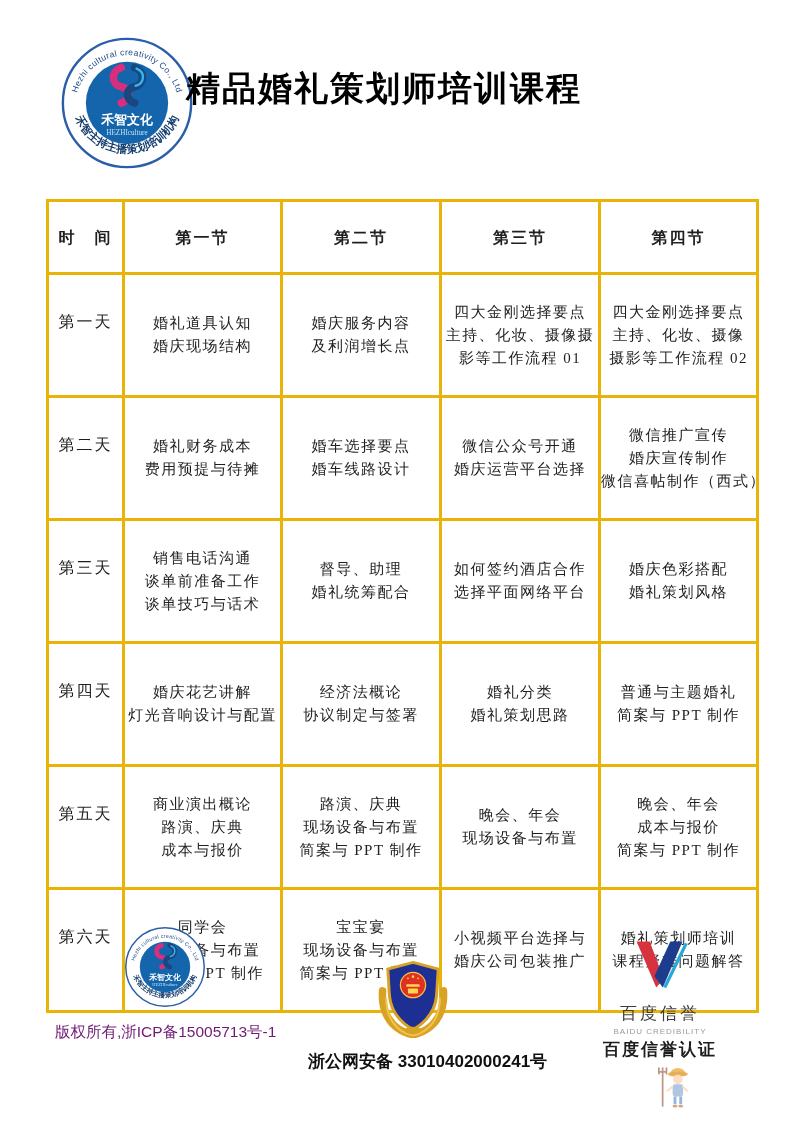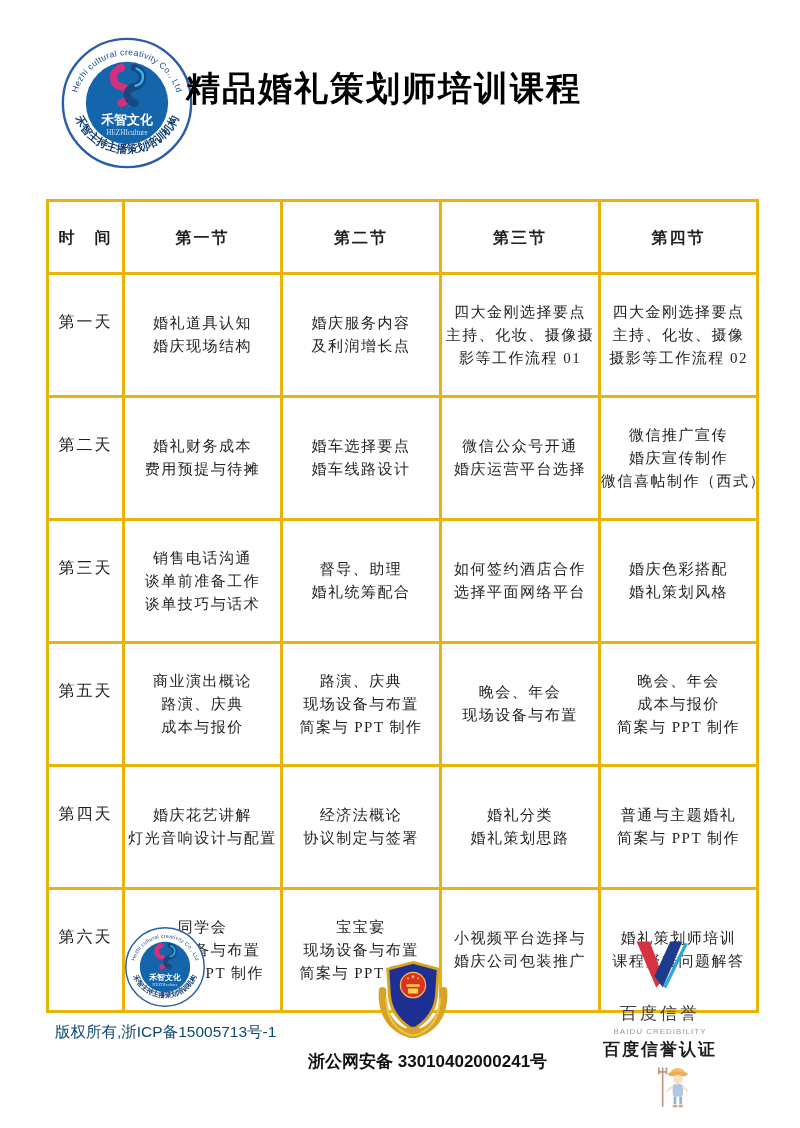--- a/index.html
+++ b/index.html
@@ -35,21 +35,21 @@
   table.schedule th{font-size:16px;font-weight:bold;letter-spacing:2px;}
   table.schedule td.col-day{font-size:16px;letter-spacing:2px;}
   .day-shift{position:relative;top:-14px;}
 
   
   .footer-left{left:55px;top:926px;width:220px;text-align:center;}
   .footer-center{left:308px;top:954px;width:210px;text-align:center;}
   .footer-right{left:570px;top:934px;width:180px;text-align:center;}
   .copyright-text{
     margin-top:10px;font-family:"Liberation Sans","DejaVu Sans",sans-serif;
-    font-size:15.5px;color:#0c4a6e;letter-spacing:0;white-space:nowrap;
+    font-size:15.5px;color:#701a75;letter-spacing:0;white-space:nowrap;
   }
   .police-text{
     margin-top:8px;font-family:"Liberation Sans","DejaVu Sans",sans-serif;
     font-size:17px;font-weight:bold;color:#101010;white-space:nowrap;
   }
   .baidu-cn{margin-top:4px;font-family:"Liberation Sans",sans-serif;
     font-size:17px;color:#3d3d3d;letter-spacing:3px;}
   .baidu-en{margin-top:2px;font-family:"Liberation Sans",sans-serif;
     font-size:8px;color:#9a9a9a;letter-spacing:1px;}
   .baidu-cert{margin-top:2px;font-family:"Liberation Sans",sans-serif;
@@ -128,32 +128,32 @@
           <td>微信推广宣传<br>婚庆宣传制作<br>微信喜帖制作（西式）</td>
         </tr>
         <tr>
           <td class="col-day"><span class="day-shift">第三天</span></td>
           <td>销售电话沟通<br>谈单前准备工作<br>谈单技巧与话术</td>
           <td>督导、助理<br>婚礼统筹配合</td>
           <td>如何签约酒店合作<br>选择平面网络平台</td>
           <td>婚庆色彩搭配<br>婚礼策划风格</td>
         </tr>
         <tr>
+          <td class="col-day"><span class="day-shift">第四天</span></td>
+          <td>婚庆花艺讲解<br>灯光音响设计与配置</td>
+          <td>经济法概论<br>协议制定与签署</td>
+          <td>婚礼分类<br>婚礼策划思路</td>
+          <td>普通与主题婚礼<br>简案与 PPT 制作</td>
+        </tr>
+        <tr>
           <td class="col-day"><span class="day-shift">第五天</span></td>
           <td>商业演出概论<br>路演、庆典<br>成本与报价</td>
           <td>路演、庆典<br>现场设备与布置<br>简案与 PPT 制作</td>
           <td>晚会、年会<br>现场设备与布置</td>
           <td>晚会、年会<br>成本与报价<br>简案与 PPT 制作</td>
-        </tr>
-        <tr>
-          <td class="col-day"><span class="day-shift">第四天</span></td>
-          <td>婚庆花艺讲解<br>灯光音响设计与配置</td>
-          <td>经济法概论<br>协议制定与签署</td>
-          <td>婚礼分类<br>婚礼策划思路</td>
-          <td>普通与主题婚礼<br>简案与 PPT 制作</td>
         </tr>
         <tr>
           <td class="col-day"><span class="day-shift">第六天</span></td>
           <td>同学会<br>现场设备与布置<br>简案与 PPT 制作</td>
           <td>宝宝宴<br>现场设备与布置<br>简案与 PPT 制作</td>
           <td>小视频平台选择与<br>婚庆公司包装推广</td>
           <td>婚礼策划师培训<br>课程疑难问题解答</td>
         </tr>
       </tbody>
   </table>

